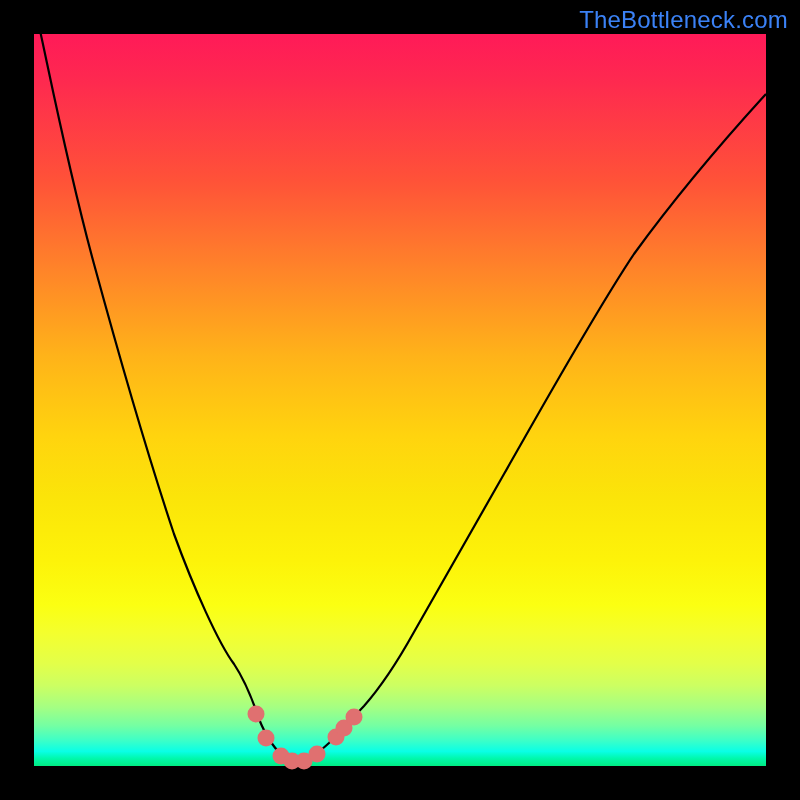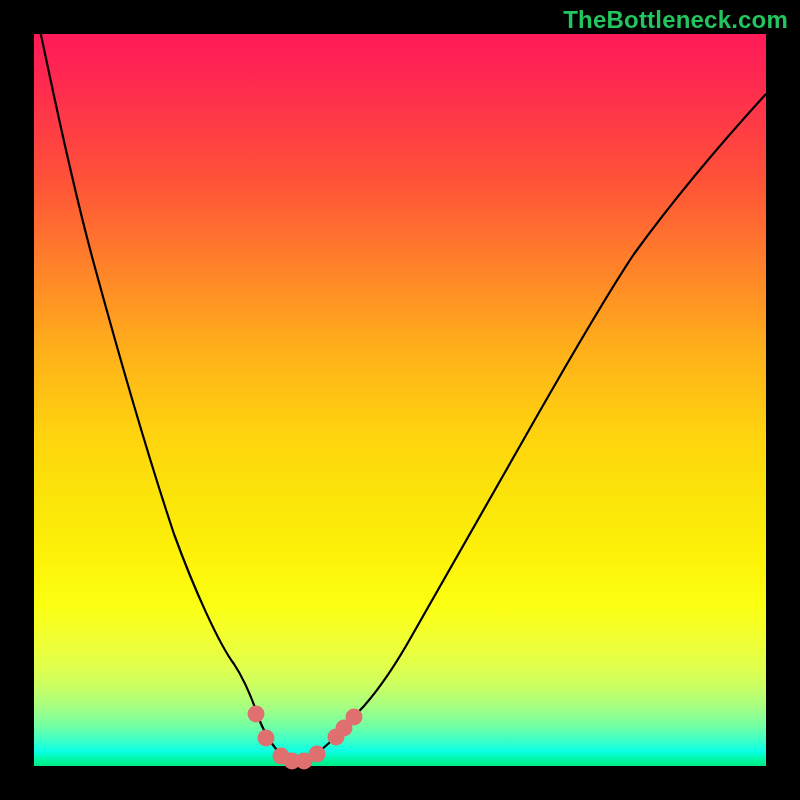--- a/index.html
+++ b/index.html
@@ -45,23 +45,23 @@
       #3dffc7 96.5%,
       #0affe6 98%,
       #00f8aa 99%,
       #00eb84 100%
     );
   }
   .watermark {
     position: absolute;
     top: 6px;
     right: 12px;
-    color: #22c55e;
+    color: #3b82f6;
     font-size: 24px;
-    font-weight: 700;
+    font-weight: 400;
     letter-spacing: 0.2px;
     user-select: none;
   }
   svg.curves {
     position: absolute;
     left: 0;
     top: 0;
     width: 732px;
     height: 732px;
     overflow: visible;

